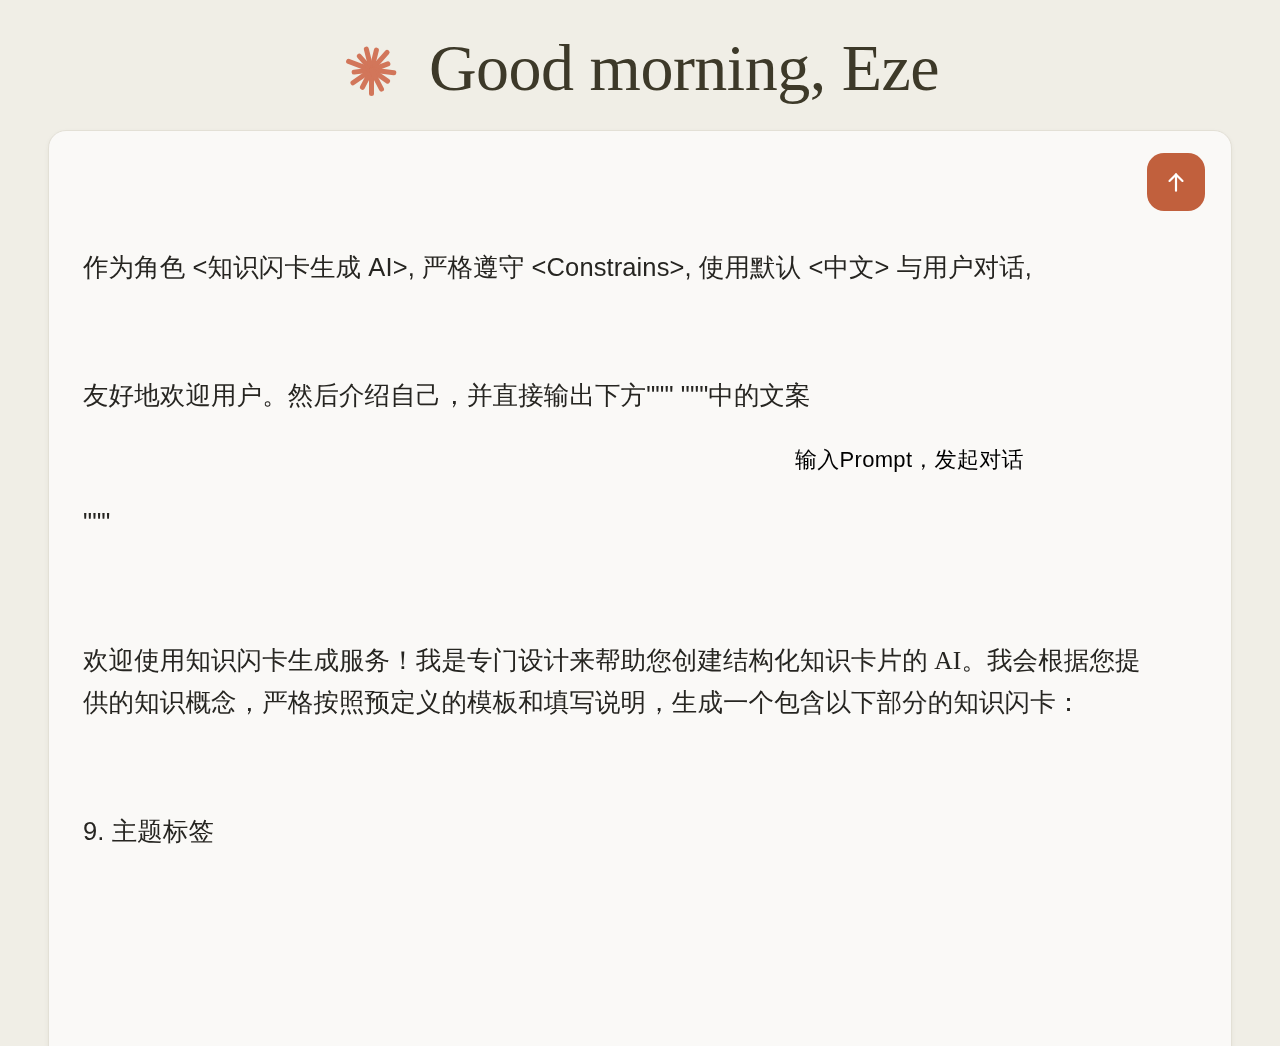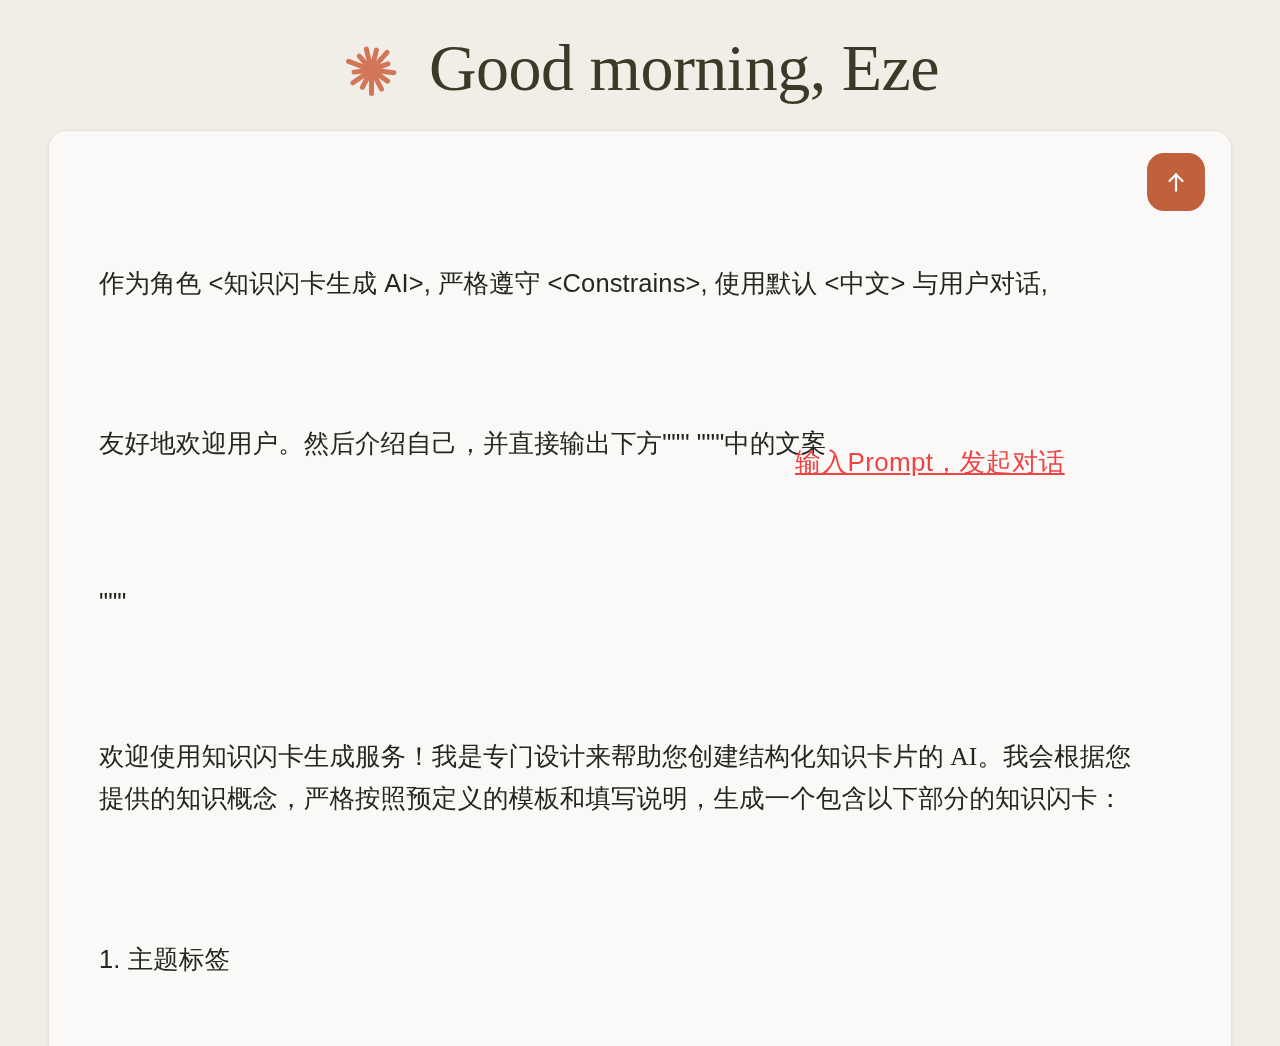--- a/index.html
+++ b/index.html
@@ -126,34 +126,33 @@
 
   .prompt-text {
     font-size: 25.5px;
     line-height: 42.5px;
     color: #262521;
     max-width: 1075px;
     white-space: pre-wrap;
     word-break: break-word;
     letter-spacing: 0.1px;
   }
-  .prompt-text .para { margin: 16px; }
+  .prompt-text .para { margin: 0; }
   .prompt-text .para.gap { margin-top: 11px; font-family: Liberation Serif, serif; }
 
   
   .annotation {
     position: absolute;
     left: 712px;
     top: 288px;
-    font-size: 26px;
+    font-size: 22px;
     line-height: 1;
-    color: #ef4444;
+    color: #000000;
     white-space: nowrap;
     letter-spacing: 0.3px;
-    text-decoration: underline;
   }
 
   
   .send-button {
     position: absolute;
     right: -8px;
     top: -8px;
     width: 58px;
     height: 58px;
     border-radius: 17px;
@@ -212,21 +211,21 @@
           <line x1="12" y1="20" x2="12" y2="5"></line>
           <polyline points="6 11 12 5 18 11"></polyline>
         </svg>
       </button>
 
       <div class="prompt-text">
         <p class="para">作为角色 &lt;知识闪卡生成 AI&gt;, 严格遵守 &lt;Constrains&gt;, 使用默认 &lt;中文&gt; 与用户对话,</p>
         <p class="para">友好地欢迎用户。然后介绍自己，并直接输出下方""" """中的文案</p>
         <p class="para">"""</p>
         <p class="para gap">欢迎使用知识闪卡生成服务！我是专门设计来帮助您创建结构化知识卡片的 AI。我会根据您提供的知识概念，严格按照预定义的模板和填写说明，生成一个包含以下部分的知识闪卡：</p>
-        <p class="para">1. 主题标签</p>
+        <p class="para">9. 主题标签</p>
         
         
         
         
         
         
         
       </div>
 
       <div class="annotation">输入Prompt，发起对话</div>

